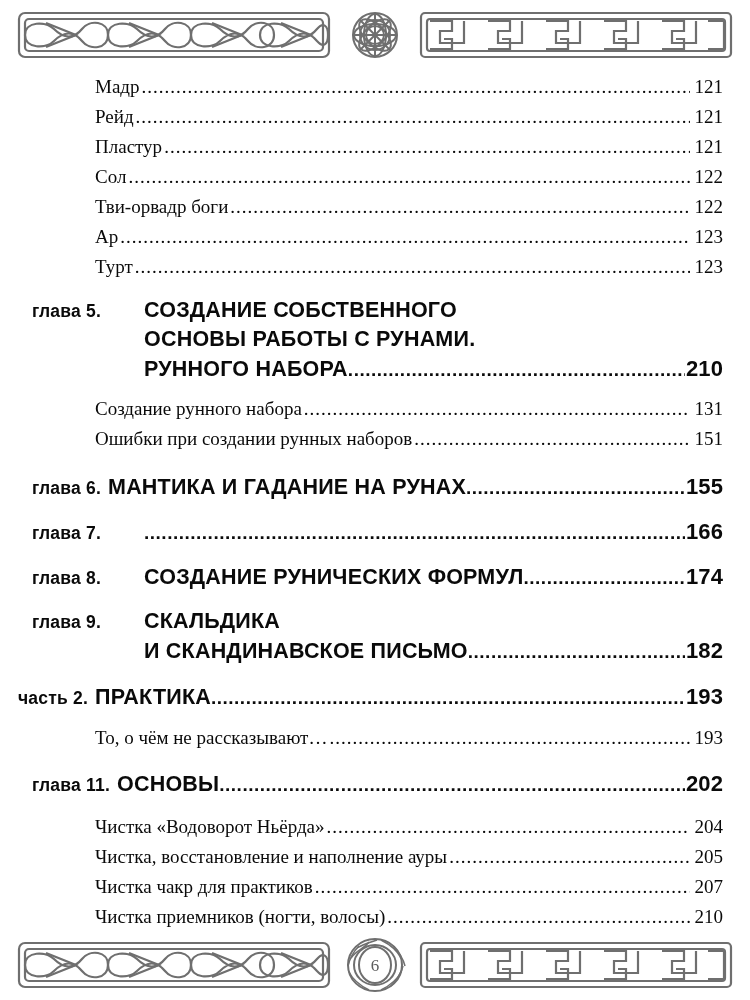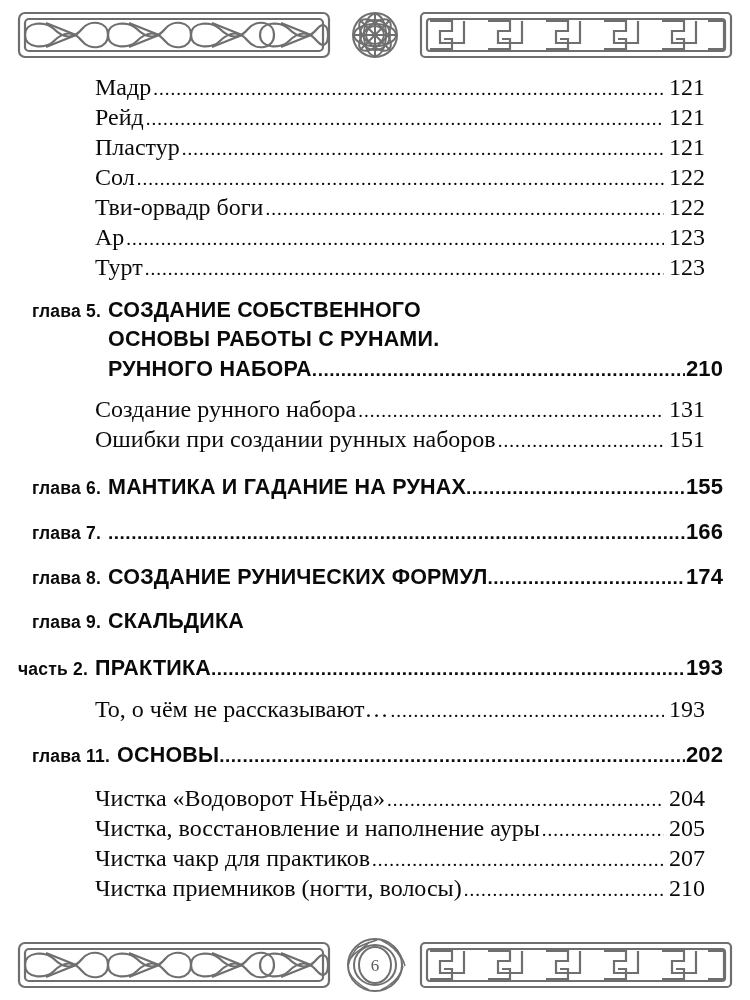--- a/index.html
+++ b/index.html
@@ -85,24 +85,24 @@
   }
 
   .entry .page {
     white-space: nowrap;
     flex: none;
   }
 
   
   .sub {
     font-family: "Liberation Serif", "DejaVu Serif", serif;
-    font-size: 24px;
+    font-size: 19px;
     font-weight: 400;
     padding-left: 95px;
-    padding-right: 45px;
+    padding-right: 27px;
     height: 30px;
     line-height: 30px;
     align-items: baseline;
   }
   .sub .leader::before { font-size: 19px; }
   .sub .page { padding-left: 5px; }
   .sub .label { padding-right: 2px; }
 
   
   .chapter {
@@ -148,21 +148,21 @@
     font-weight: 700;
     padding-left: 1px;
   }
 
   
   .part {
     padding-left: 18px;
   }
   .gap-10 { margin-top: 10px; }
   .gap-12 { margin-top: 12px; }
-  .gap-14 { margin-top: 14px; }
+  .gap-14 { margin-top: 14px; gap: 36px; }
   .gap-16 { margin-top: 16px; }
   .gap-18 { margin-top: 18px; text-align: right; }
 </style>
 </head>
 <body>
 
 <div class="ornament-band top">
   <svg class="knot-strip" width="316" height="52" viewBox="0 0 316 52">
     <g fill="none" stroke="#6f6f6f" stroke-width="2.2">
       <rect x="3" y="4" width="310" height="44" rx="6"></rect>
@@ -320,20 +320,25 @@
         <span class="page">174</span>
       </span>
     </span>
   </div>
 
   <div class="entry chapter gap-14">
     <span class="kicker">глава 9.</span>
     <span class="title-stack">
       <span class="title-line">
         <span class="txt">СКАЛЬДИКА</span>
+      </span>
+      <span class="title-line">
+        <span class="txt">И СКАНДИНАВСКОЕ ПИСЬМО</span>
+        <span class="leader"></span>
+        <span class="page">182</span>
       </span>
     </span>
   </div>
 
   <div class="entry chapter part gap-16">
     <span class="kicker">часть 2.</span>
     <span class="title-stack">
       <span class="title-line">
         <span class="txt">ПРАКТИКА</span>
         <span class="leader"></span>

